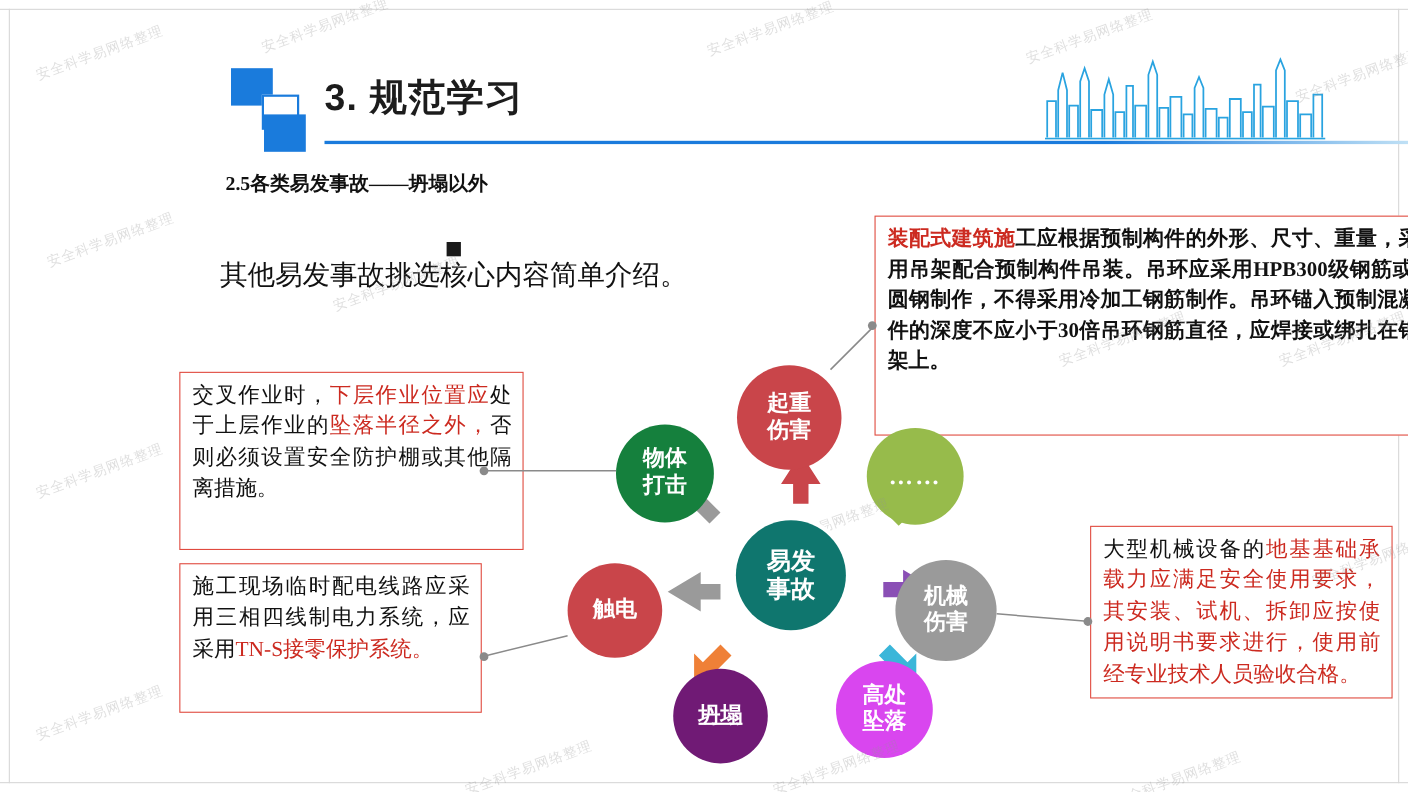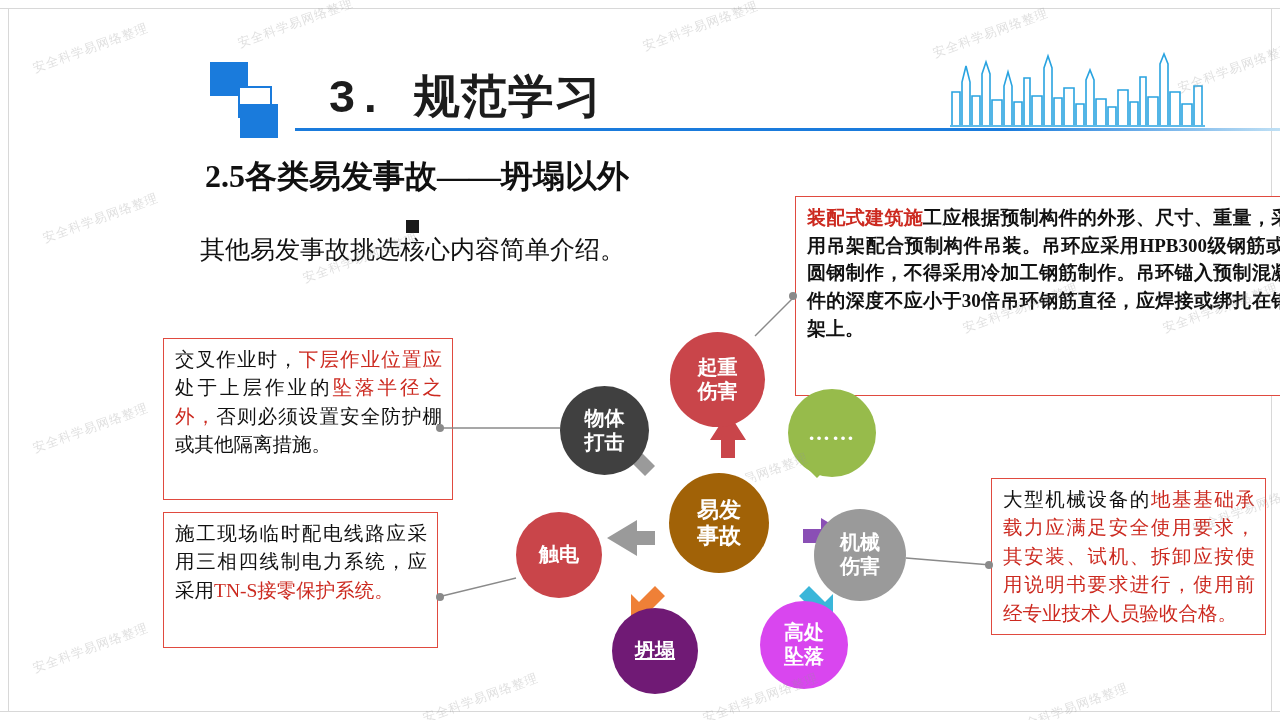--- a/index.html
+++ b/index.html
@@ -24,36 +24,36 @@
   .edge-line.left { left:8px; top:8px; width:1px; height:704px; }
   .edge-line.right { left:1271px; top:8px; width:1px; height:704px; }
 
   
   .hdr-squares { position:absolute; left:210px; top:62px; width:76px; height:76px; }
   .sq1 { position:absolute; left:0; top:0; width:38px; height:34px; background:#1a7bdc; }
   .sq2 { position:absolute; left:28px; top:24px; width:34px; height:32px; border:2px solid #1a7bdc; background:#fff; }
   .sq3 { position:absolute; left:30px; top:42px; width:38px; height:34px; background:#1a7bdc; }
 
   .hdr-title {
-    position:absolute; left:328px; top:66px;
-    font-family:Liberation Mono, monospace;
-    font-size:46px; font-weight:700; color:#1c1c1c;
+    position:absolute; left:295px; top:66px;
+    font-family:Liberation Sans, sans-serif;
+    font-size:34px; font-weight:700; color:#1c1c1c;
     letter-spacing:1px;
   }
   .hdr-rule {
     position:absolute; left:295px; top:128px; width:985px; height:3px;
     background:linear-gradient(to right,#1a7bdc 0%, #1a7bdc 72%, #bfe0f5 100%);
   }
   .skyline { position:absolute; left:950px; top:52px; width:255px; height:75px; }
 
   
   .subtitle {
     position:absolute; left:205px; top:155px;
     font-family:"Liberation Serif", serif;
-    font-size:32px; font-weight:700; color:#111;
+    font-size:18px; font-weight:700; color:#111;
   }
   .bullet-row {
     position:absolute; left:200px; top:220px;
     display:flex; align-items:center; flex-direction:column;
   }
   .bullet-sq { width:13px; height:13px; background:#1a1a1a; }
   .bullet-text {
     font-family:"Liberation Serif", serif;
     font-size:25px; color:#111; font-weight:500;
   }
@@ -67,21 +67,21 @@
     font-size:19.5px;
     line-height:1.46;
     color:#cc2a20;
     padding:7px 10px 7px 11px;
     text-align:justify;
   }
   .callout .blk { color:#111; }
   .callout .bold { font-weight:700; }
 
   #callout-top-right { left:795px; top:196px; width:545px; height:200px; font-size:19px; }
-  #callout-left-1 { left:163px; top:338px; width:290px; height:162px; }
+  #callout-left-1 { left:163px; top:338px; width:313px; height:162px; }
   #callout-left-2 { left:163px; top:512px; width:275px; height:136px; }
   #callout-right-2 { left:991px; top:478px; width:275px; height:157px; }
 
   
   .circle {
     position:absolute; border-radius:50%;
     display:flex; align-items:center; justify-content:center;
     color:#fff; font-family:"Liberation Serif", serif;
     font-weight:700; text-align:right; line-height:1.18;
   }
@@ -210,21 +210,21 @@
     <polygon points="34,36 8,34 16,26 0,10 10,0 26,16 34,8" fill="#3ab6d9" transform="translate(244,186)"></polygon>
   </svg>
 
   <div class="circle" id="c-qizhong" style="background: rgb(201, 69, 74);">
     <div>
       <span>起重</span>
       <span>伤害</span>
     </div>
   </div>
 
-  <div class="circle" id="c-wuti" style="background: #404040;">
+  <div class="circle" id="c-wuti" style="background: #15803d; font-family: Liberation Mono, monospace;">
     <div>
       <span>物体</span>
       <span>打击</span>
     </div>
   </div>
 
   <div class="circle" id="c-dots" style="background: rgb(151, 187, 75);">
     <div>
       <span>……</span>
     </div>
@@ -249,21 +249,21 @@
     </div>
   </div>
 
   <div class="circle" id="c-gaochu" style="background: #d946ef;">
     <div>
       <span>高处</span>
       <span>坠落</span>
     </div>
   </div>
 
-  <div class="circle" id="c-center" style="background: #a16207;">
+  <div class="circle" id="c-center" style="background: #0f766e;">
     <div>
       <span>易发</span>
       <span>事故</span>
     </div>
   </div>
 
   <div id="watermark-layer">
       <div class="wm" style="left: 30px; top: 40px;">安全科学易网络整理</div>
       <div class="wm" style="left: 235px; top: 15px;">安全科学易网络整理</div>
       <div class="wm" style="left: 640px; top: 18px;">安全科学易网络整理</div>

